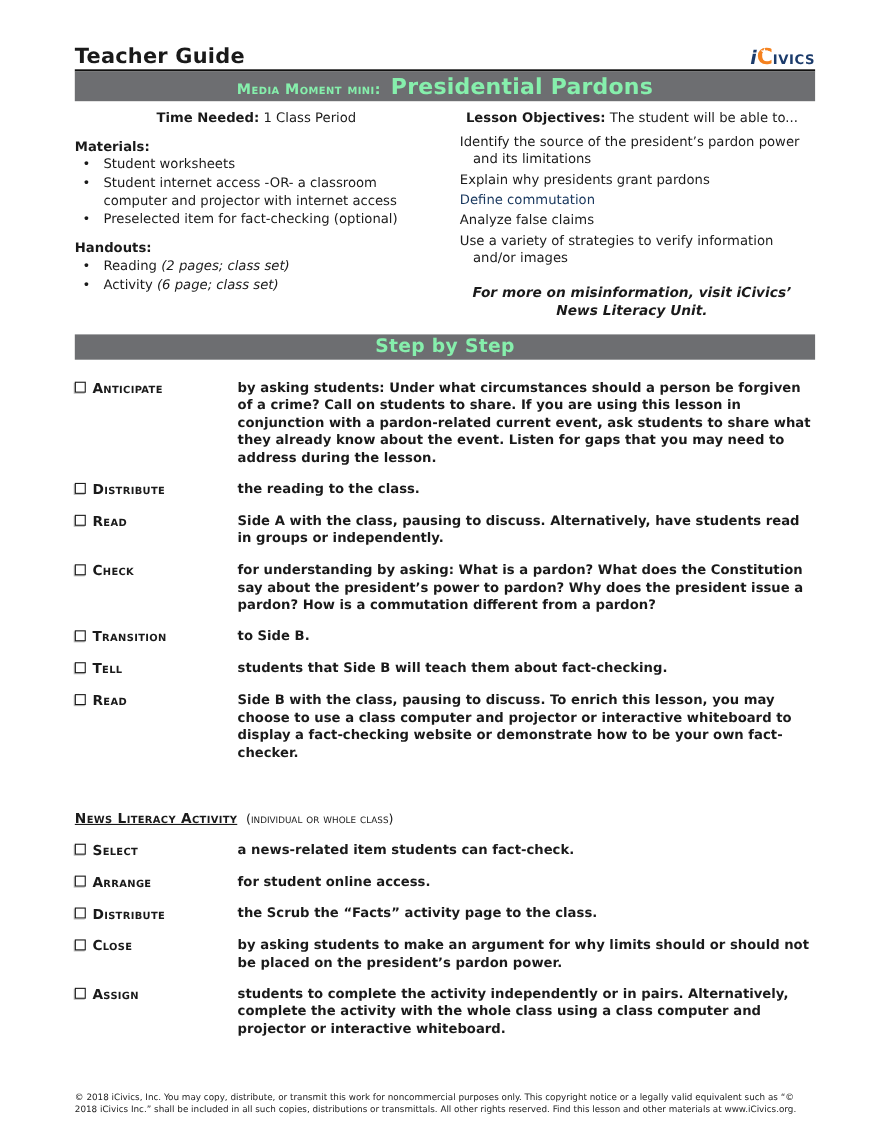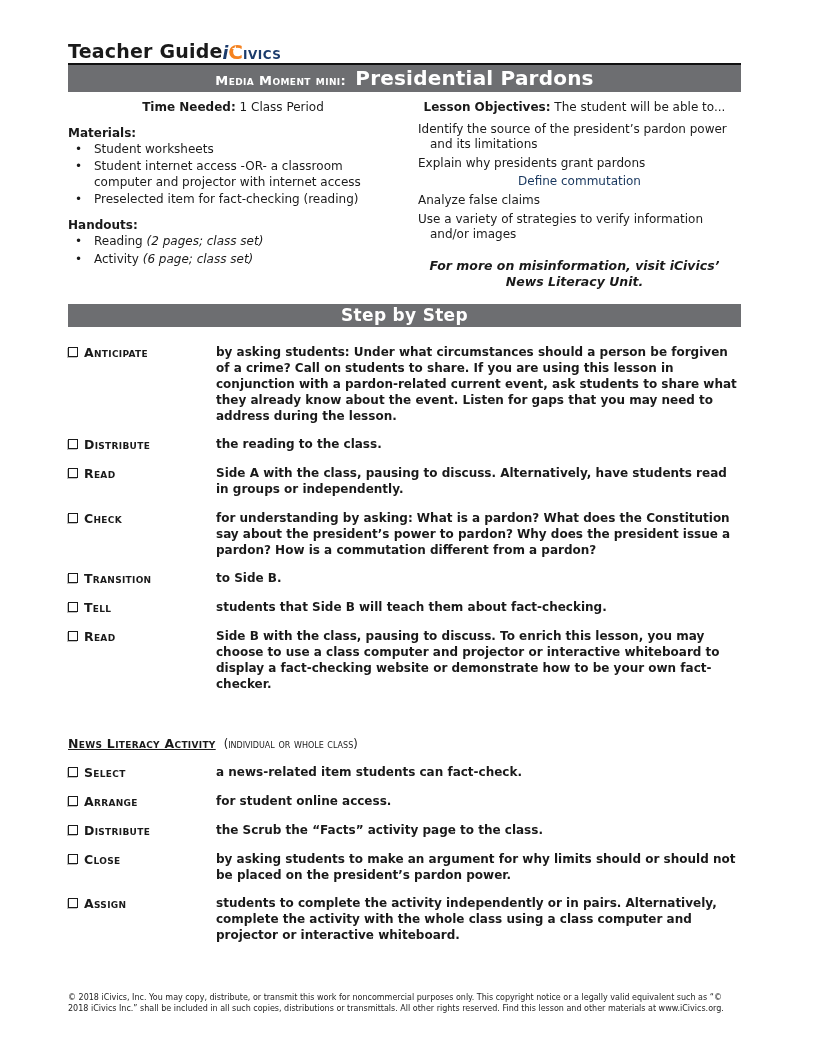--- a/index.html
+++ b/index.html
@@ -1,49 +1,49 @@
 <!DOCTYPE html>
 <html><head>
 <meta charset="utf-8">
 <style>
   html,body{margin:0;padding:0;background:#ffffff;}
   body{font-family:"DejaVu Sans","Liberation Sans",sans-serif;color:#1a1a1a;}
   .page{position:relative;width:813px;height:1041px;background:#fff;box-sizing:border-box;
         padding:40px 72px 0 68px;overflow:hidden;}
 
   
-  .header-row{display:flex;align-items:flex-end;
+  .header-row{display:flex;justify-content:space-between;align-items:flex-end;
               border-bottom:2px solid #111;padding-bottom:1px;}
   .page-title{font-size:19px;font-weight:bold;letter-spacing:0.2px;}
   .logo{font-weight:bold;font-size:17px;color:#1b3b6b;line-height:1;white-space:nowrap;}
   .logo .logo-i{color:#1b3b6b;font-style:italic;}
   .logo .logo-c{color:#f5821f;position:relative;font-size:20px;}
   .logo .logo-c .star{position:absolute;left:3px;top:5px;font-size:9px;color:#ffffff;font-style:normal;}
   .logo .logo-rest{font-variant:small-caps;letter-spacing:0.5px;}
 
   
-  .banner{background:#6d6e71;color:#ffffff;text-align:center;}
+  .banner{background:#6d6e71;color:#86efac;text-align:center;}
   .banner-media{padding:1px 0 2px 0;}
   .banner-prefix{font-variant:small-caps;font-weight:bold;font-size:13px;letter-spacing:0.4px;}
   .banner-title{font-weight:bold;font-size:20px;letter-spacing:0.2px;margin-left:4px;}
   .banner-steps{font-weight:bold;font-size:17px;padding:1px 0 2px 0;margin-top:14px;letter-spacing:0.3px;}
 
   
   .info-row{display:flex;margin-top:8px;}
   .info-left{width:330px;flex:0 0 330px;}
   .info-right{flex:1;padding-left:10px;}
   .line{font-size:12px;line-height:1.3;text-align:center;}
   .b{font-weight:bold;}
   .sec-heading{font-weight:bold;font-size:12px;margin-top:10px;}
   ul.plain{list-style:none;margin:2px 0 0 0;padding:0;}
   ul.plain li{font-size:12px;line-height:1.3;padding-left:26px;text-indent:-19px;margin-top:2px;}
   ul.plain li .bullet{display:inline-block;width:19px;text-indent:0;}
   ul.obj{list-style:none;margin:6px 0 0 0;padding:0 0 0 10px;}
   ul.obj li{font-size:12px;line-height:1.3;padding-left:12px;text-indent:-12px;margin-top:3px;}
-  .navy{color:#17365d;text-align:center;}
+  .navy{color:#17365d;}
   .it{font-style:italic;}
   .note{font-weight:bold;font-style:italic;text-align:center;font-size:12.5px;line-height:1.3;
         margin-top:15px;padding:0 14px;}
 
   
   .steps{margin-top:18px;}
   .step-row{display:flex;margin-bottom:13px;}
   .step-label-cell{flex:0 0 148px;font-size:12.5px;}
   .checkbox{display:inline-block;width:8px;height:8px;border:1.5px solid #1a1a1a;
             margin-right:6px;position:relative;top:0px;box-shadow:-1px 1px 0 rgba(0,0,0,0.25);}
@@ -78,21 +78,21 @@
 
   <div class="info-row">
     <div class="info-left">
       <div class="line">
         <span class="b">Time Needed:</span><span> 1 Class Period</span>
       </div>
       <div class="sec-heading">Materials:</div>
       <ul class="plain">
         <li><span class="bullet">•</span><span>Student worksheets</span></li>
         <li><span class="bullet">•</span><span>Student internet access -OR- a classroom computer and projector with internet access</span></li>
-        <li><span class="bullet">•</span><span>Preselected item for fact-checking (reading)</span></li>
+        <li><span class="bullet">•</span><span>Preselected item for fact-checking (optional)</span></li>
       </ul>
       <div class="sec-heading">Handouts:</div>
       <ul class="plain">
         <li><span class="bullet">•</span><span>Reading </span><span class="it">(2 pages; class set)</span></li>
         <li><span class="bullet">•</span><span>Activity </span><span class="it">(6 page; class set)</span></li>
       </ul>
     </div>
     <div class="info-right">
       <div class="line">
         <span class="b">Lesson Objectives:</span><span> The student will be able to...</span>

